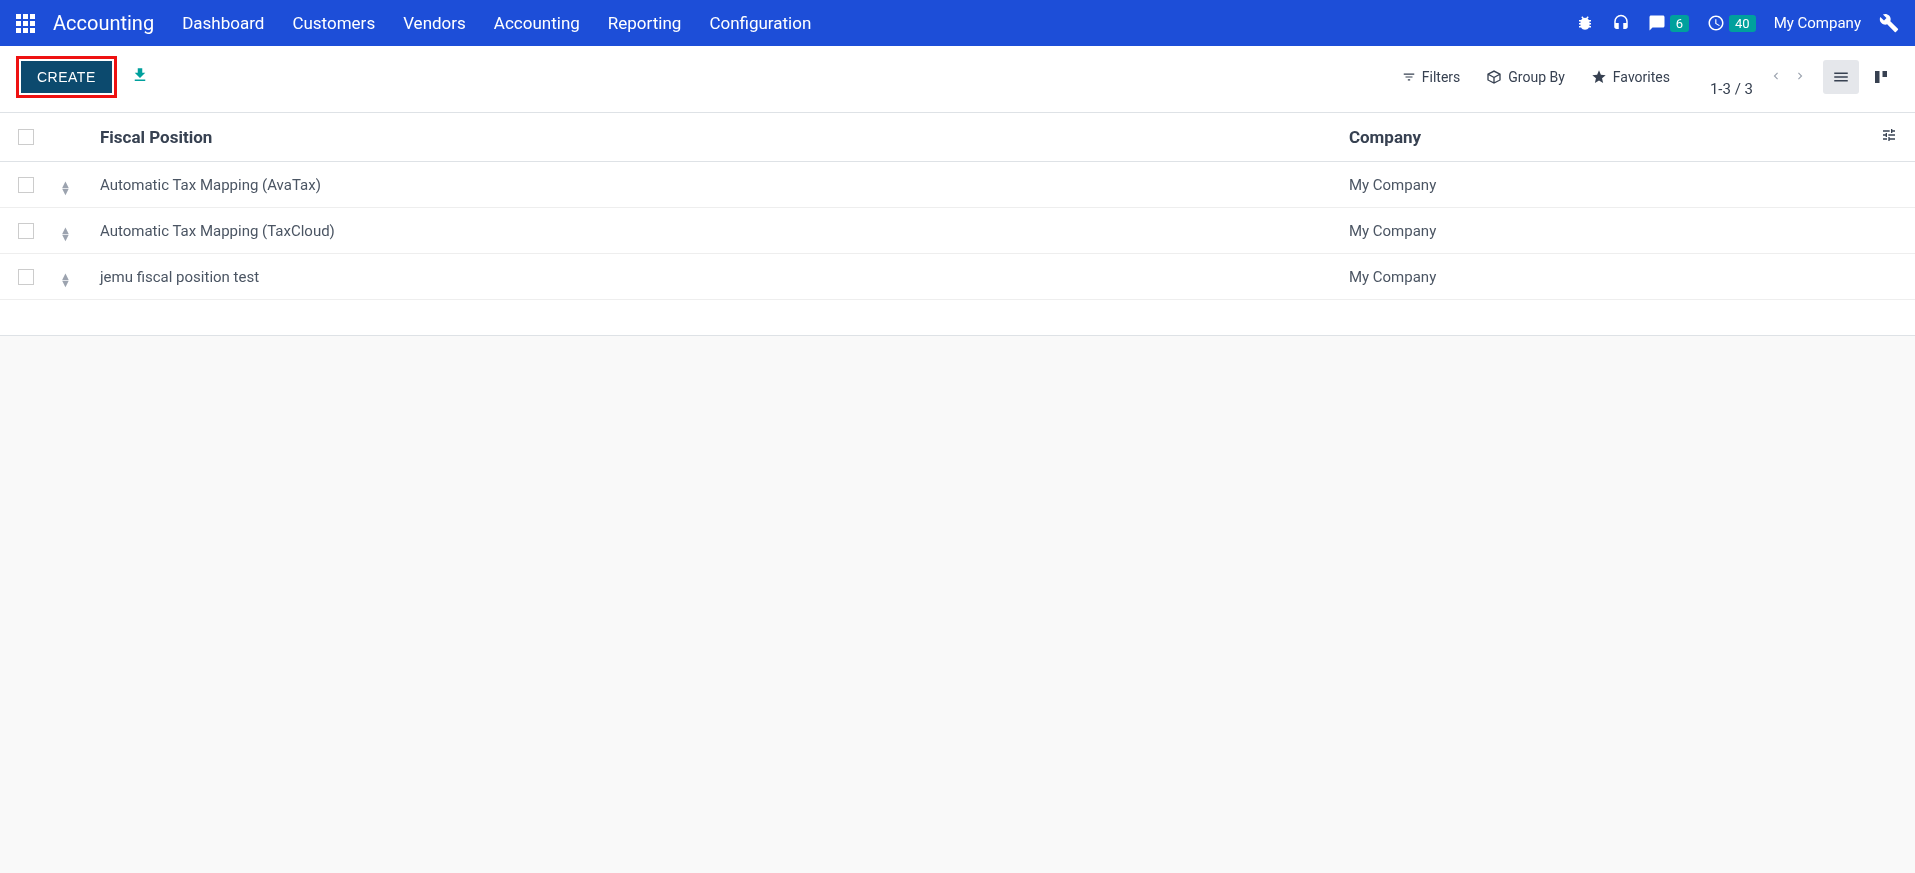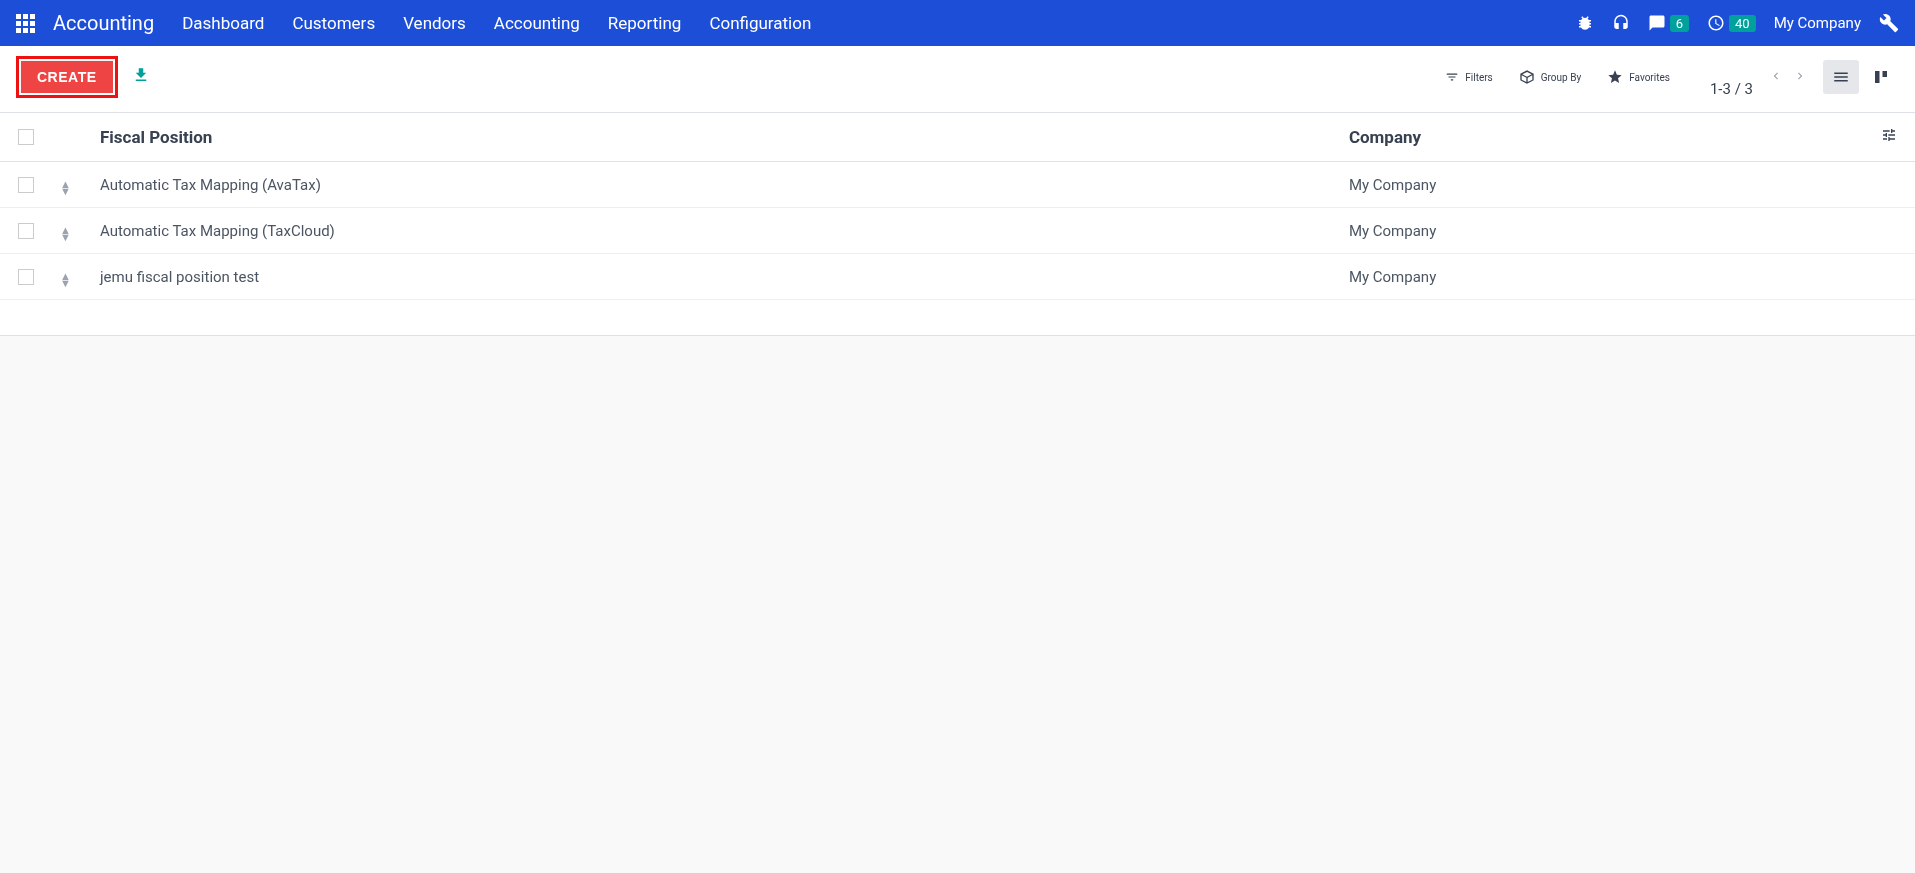--- a/index.html
+++ b/index.html
@@ -32,25 +32,25 @@
     .cp-top { display: flex; align-items: center; margin-bottom: 14px; }
     .breadcrumb { font-size: 22px; color: #5f5f5f; }
     .search-area { margin-left: auto; width: 50%; position: relative; border-bottom: 1px solid #ccc; display: flex; align-items: center; }
     .search-input { border: none; outline: none; width: 100%; font-size: 16px; padding: 4px 0; }
     .search-input::placeholder { color: #9ca3af; }
     .search-icon { cursor: pointer; }
     
     .cp-bottom { display: flex; align-items: center; }
     .cp-bottom-left { display: flex; align-items: center; gap: 10px; }
     .create-btn-wrap { border: 3px solid #e11; padding: 2px; display: inline-block; }
-    .create-btn { background: #ef4444; color: white; border: none; padding: 8px 16px; font-weight: 700; font-size: 14px; cursor: pointer; letter-spacing: 0.5px; }
+    .create-btn { background: #0c4a6e; color: white; border: none; padding: 8px 16px; font-weight: 400; font-size: 14px; cursor: pointer; letter-spacing: 0.5px; }
     .download-icon { color: #00A09D; cursor: pointer; margin-left: 4px; }
     
     .cp-bottom-center { margin-left: auto; display: flex; gap: 26px; margin-right: 40px; }
-    .filter-btn { display: flex; align-items: center; gap: 6px; cursor: pointer; font-size: 10px; color: #374151; }
+    .filter-btn { display: flex; align-items: center; gap: 6px; cursor: pointer; font-size: 14px; color: #374151; }
     .filter-btn svg { fill: #374151; }
     
     .cp-bottom-right { display: flex; align-items: center; gap: 14px; }
     .pager { font-size: 15px; color: #374151; margin-top: 24px; }
     .pager-arrows { display: flex; gap: 6px; }
     .pager-arrow { cursor: pointer; color: #9ca3af; padding: 2px; }
     .view-switcher { display: flex; gap: 4px; }
     .view-btn { width: 36px; height: 34px; display: flex; align-items: center; justify-content: center; cursor: pointer; border-radius: 3px; }
     .view-btn.active { background: #e5e7eb; }
     

